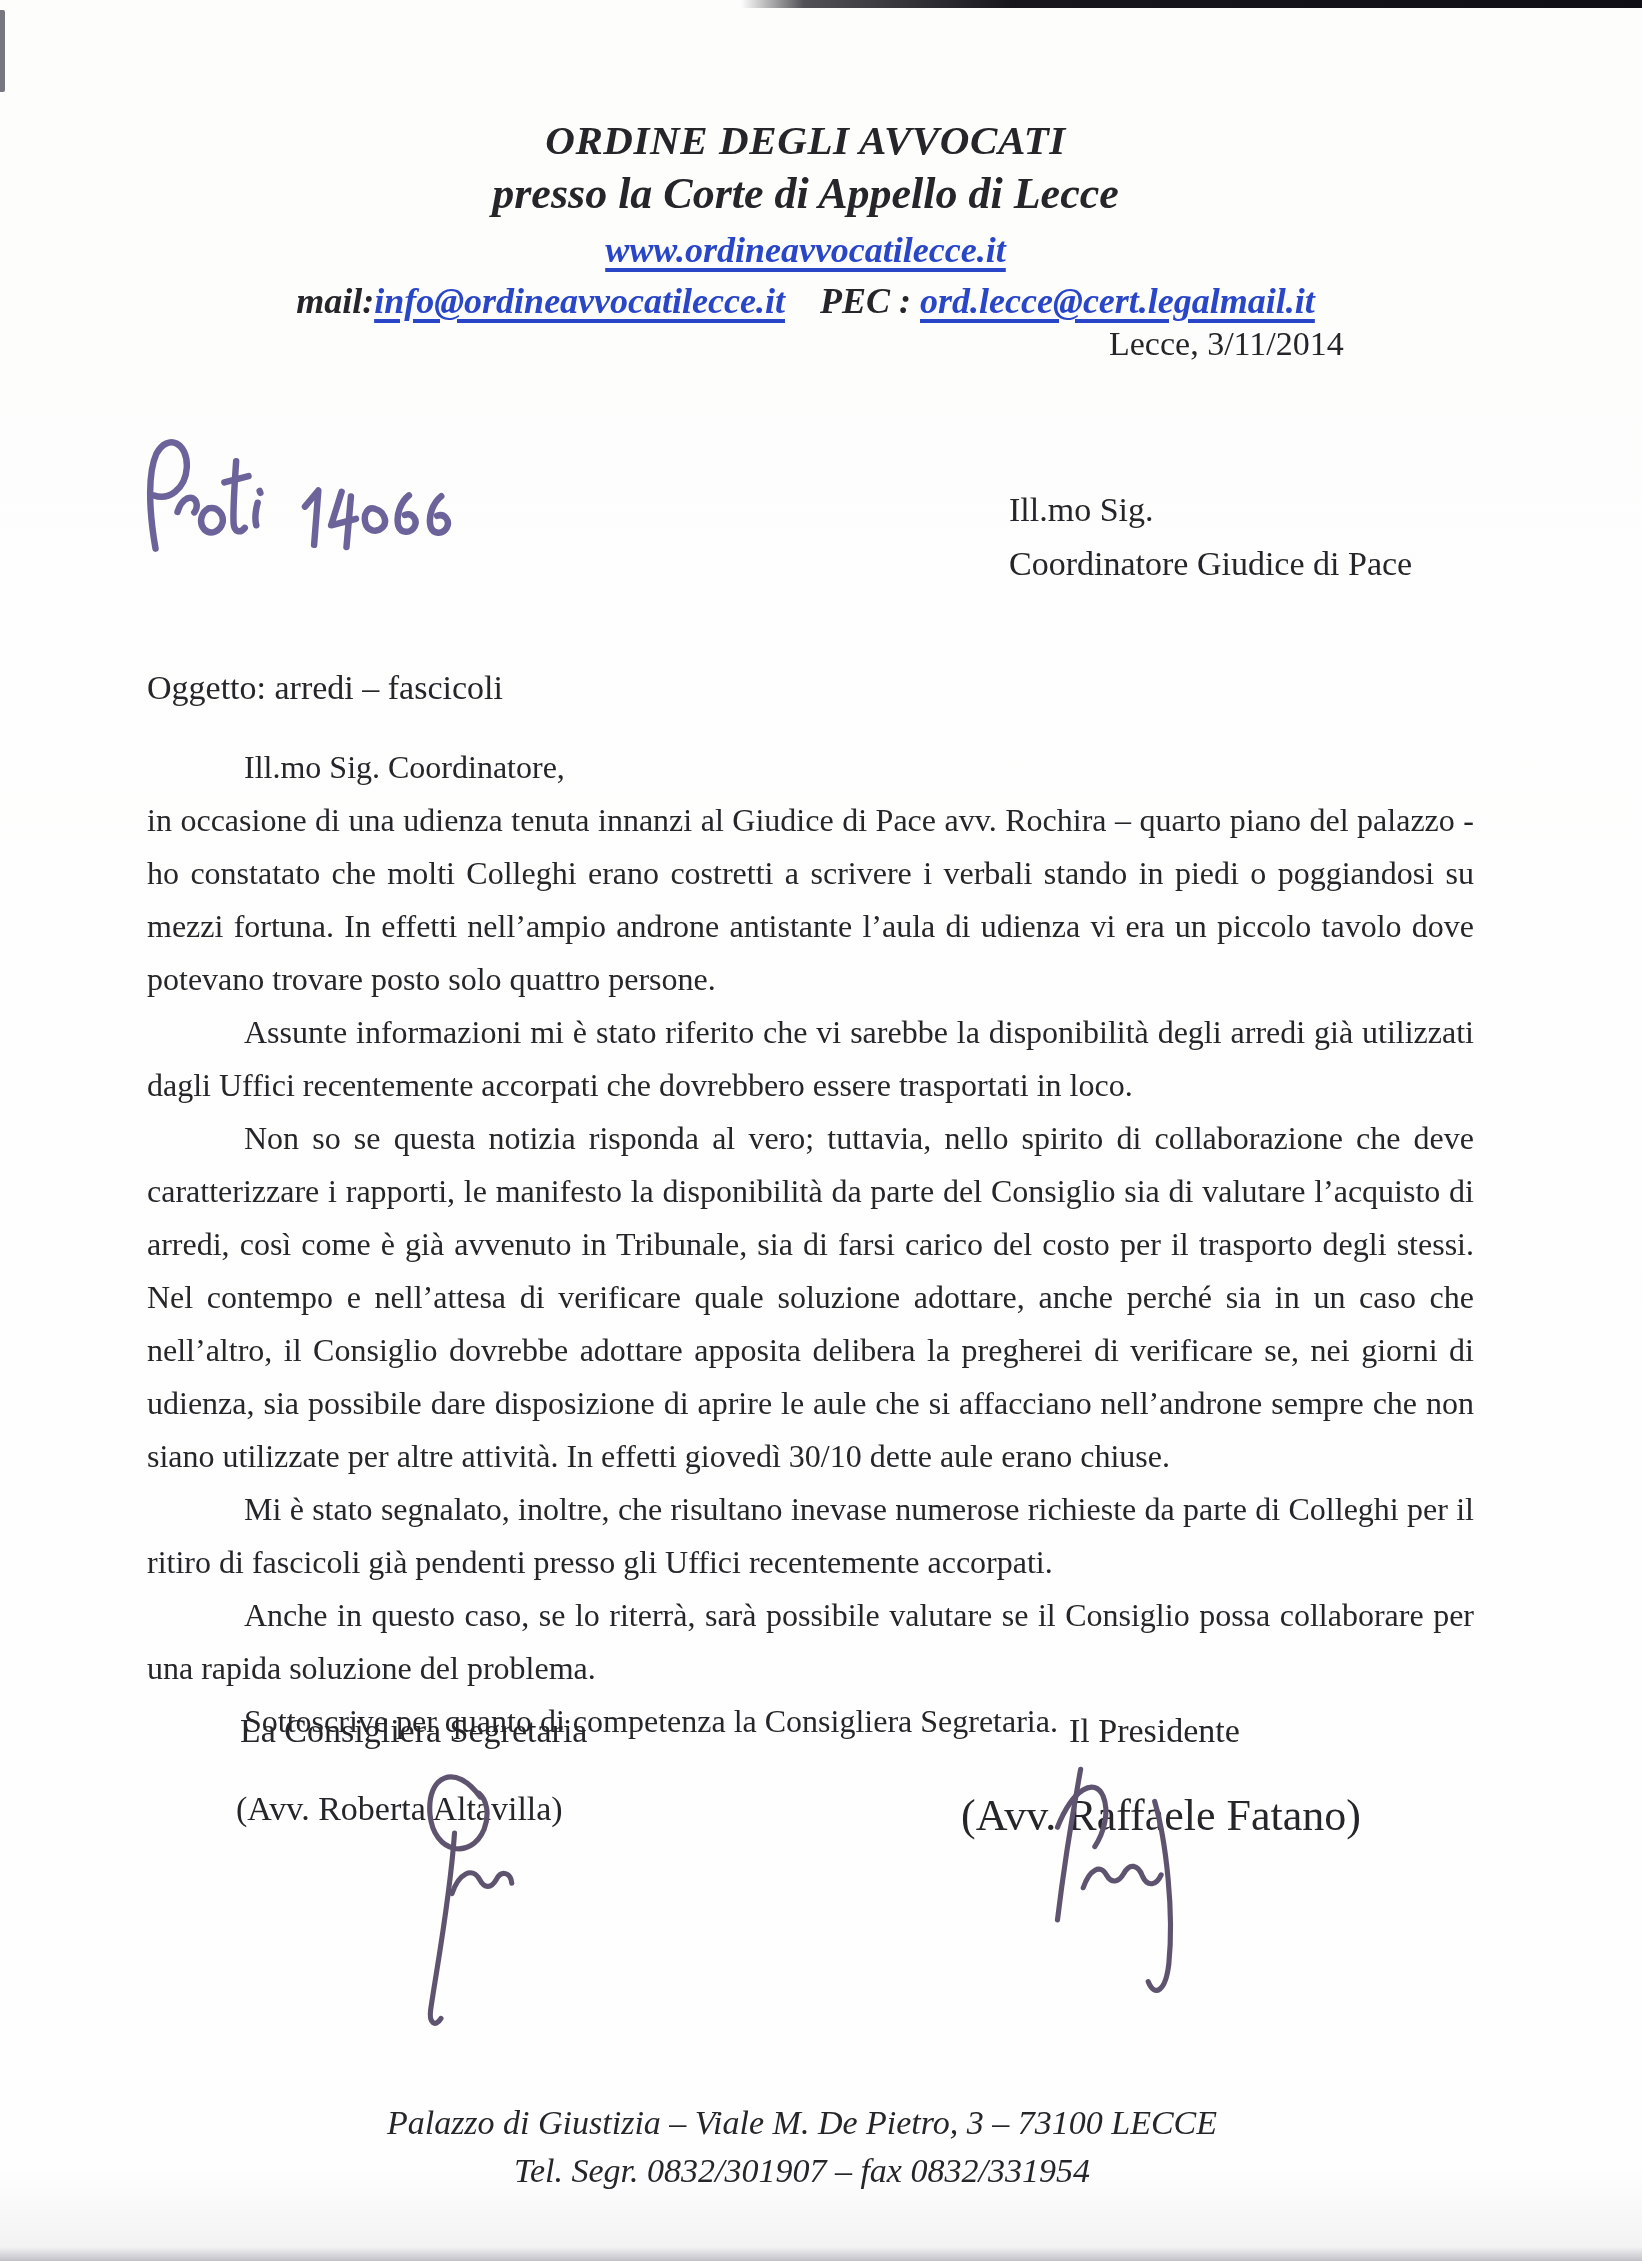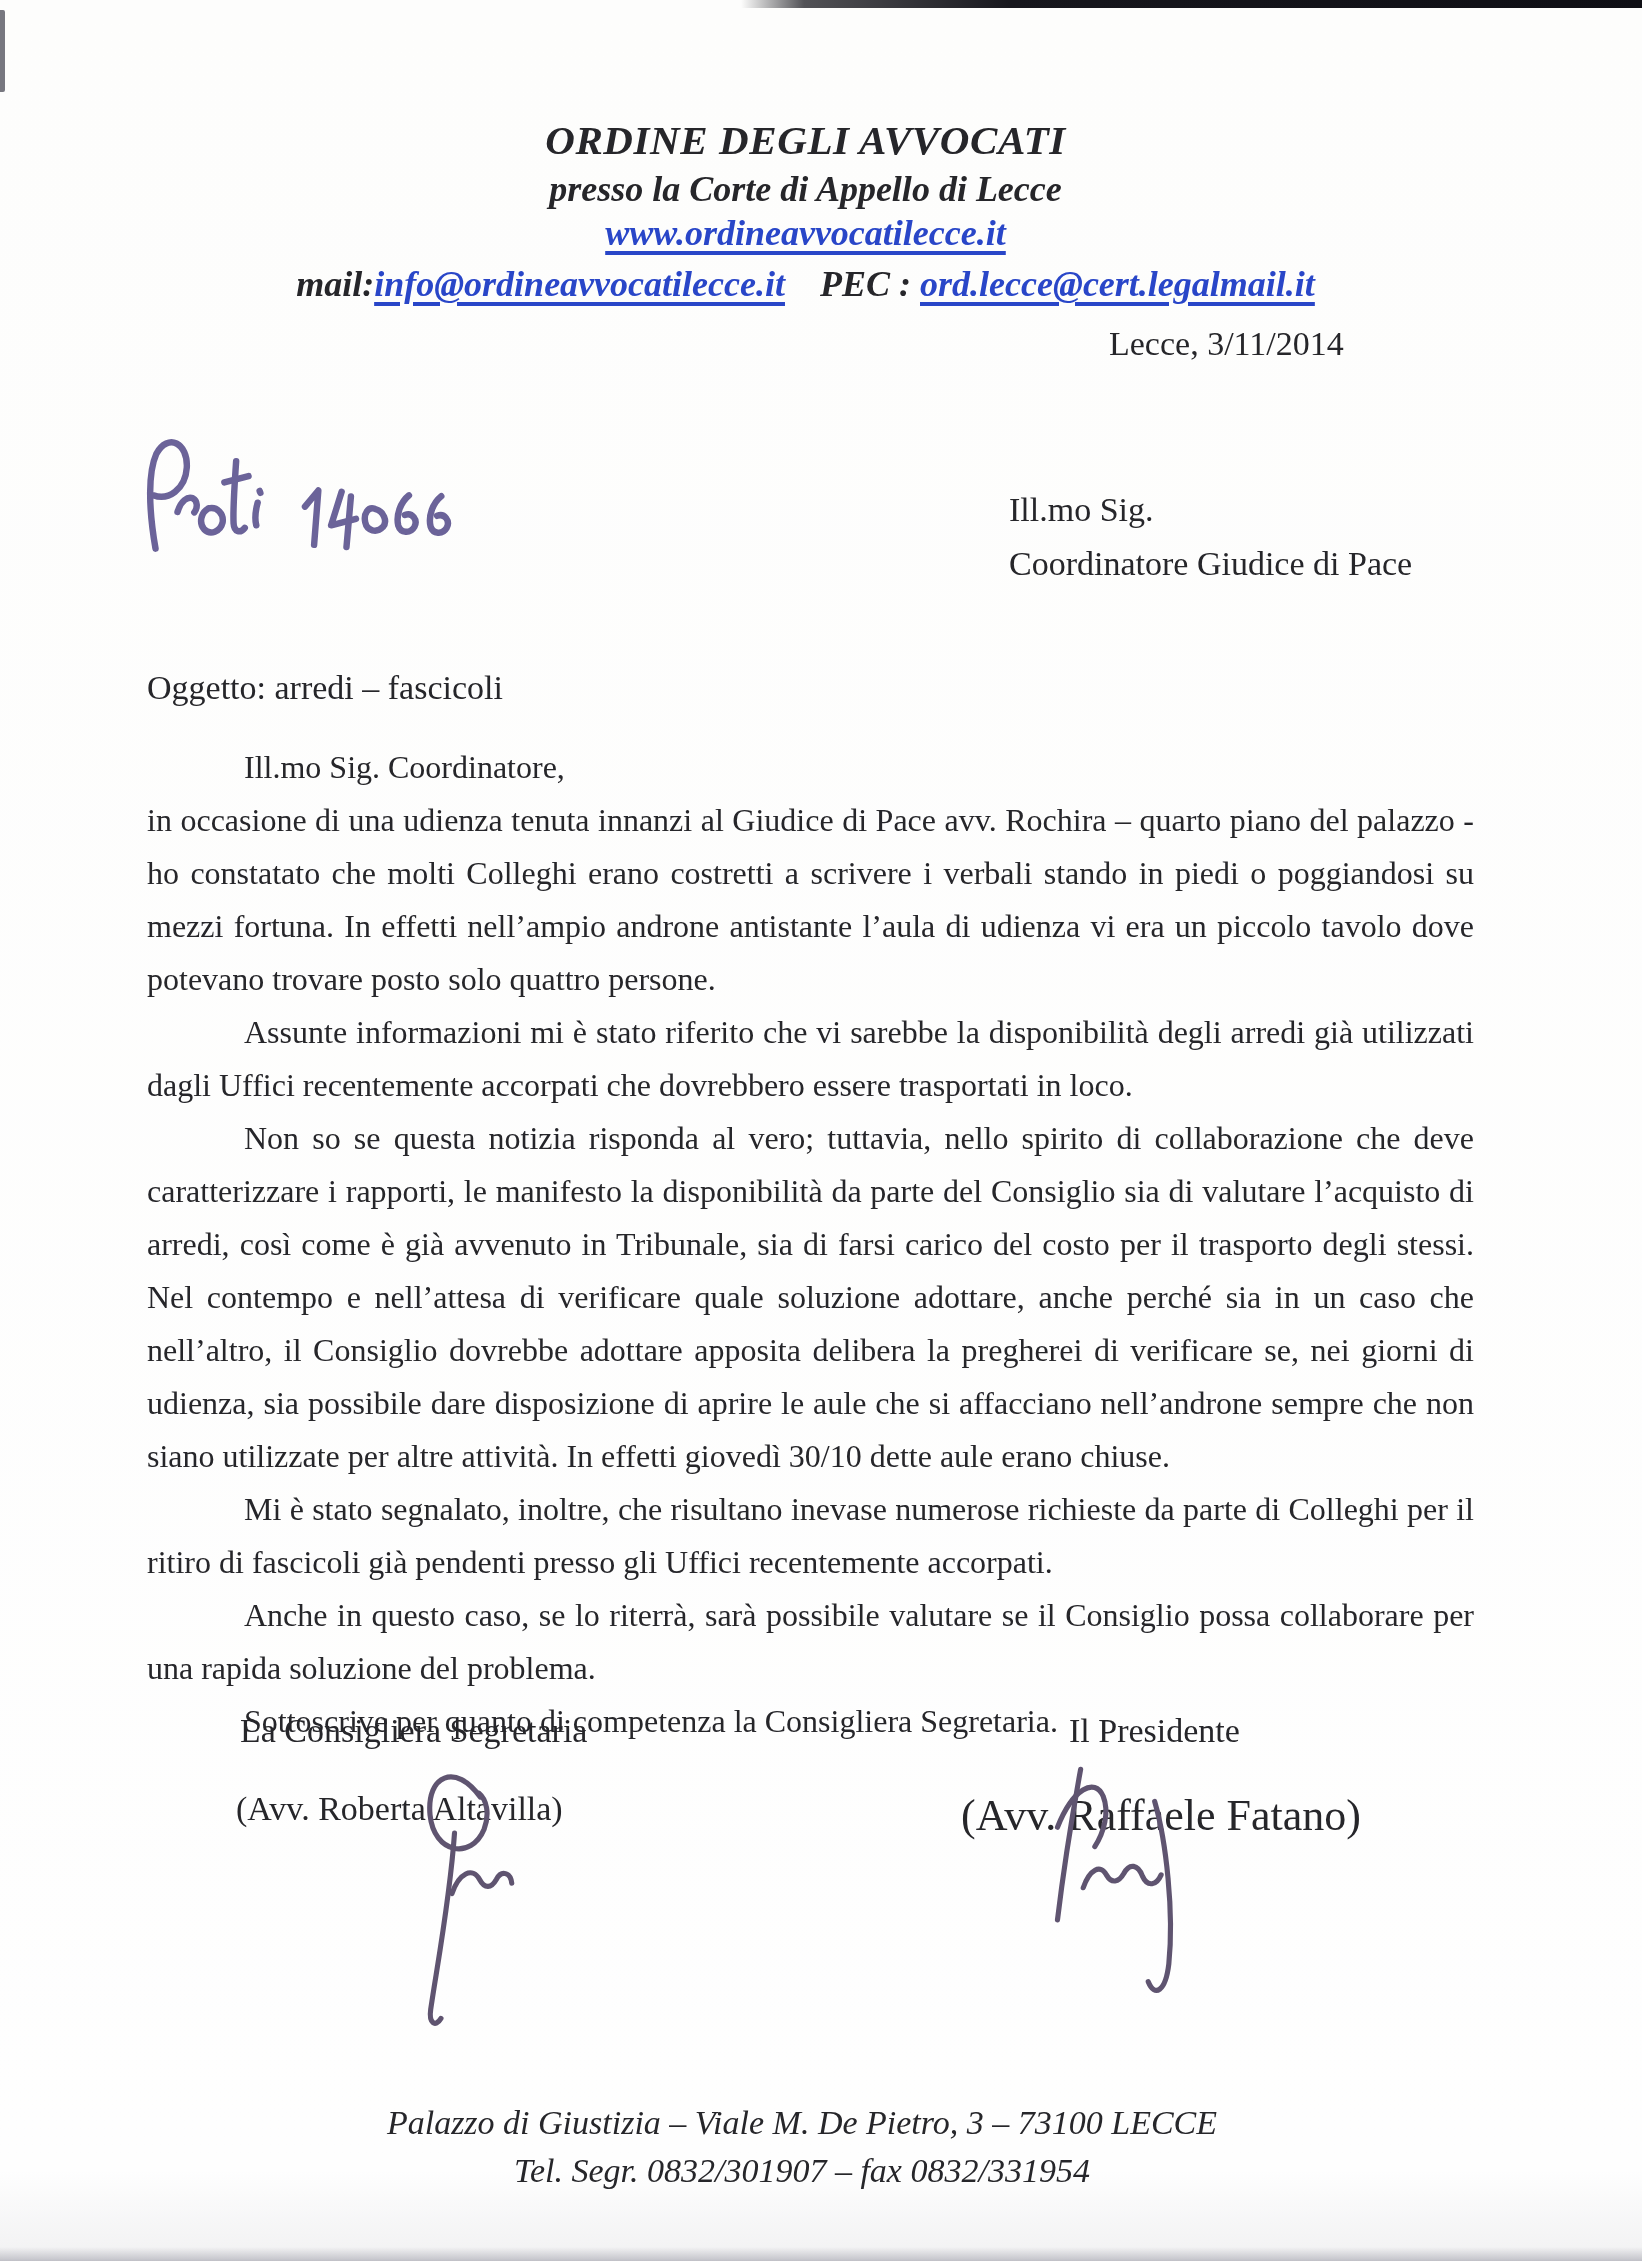--- a/index.html
+++ b/index.html
@@ -24,22 +24,22 @@
     background:#4a4a56; opacity:.75; border-radius:0 1.9px 1.9px 0;
   }
   .edge-bottom {
     position:absolute; bottom:0; left:0; width:100%; height:14px;
     background:linear-gradient(180deg, rgba(185,185,192,0) 0%, #c9c9cf 85%, #bfbfc6 100%);
   }
 
   
   .header { position:absolute; top:116px; left:0; width:1611px; text-align:center; }
   .org-name { font-size:41px; font-weight:bold; font-style:italic; letter-spacing:0.6px; }
-  .org-sub  { font-size:36px; font-weight:bold; font-style:italic; margin-top:3.9px; }
-  .website-row { margin-top:2px; font-size:36px; font-weight:bold; font-style:italic; }
+  .org-sub  { font-size:44px; font-weight:bold; font-style:italic; margin-top:3.9px; }
+  .website-row { margin-top:10px; font-size:36px; font-weight:bold; font-style:italic; }
   .mail-row { margin-top:9px; font-size:36px; font-weight:bold; font-style:italic; }
   .link {
     color:var(--link_blue, #2946c8);
     text-decoration:underline;
     text-decoration-thickness:3.9px;
     text-underline-offset:6.4px;
     cursor:pointer;
   }
   .pec-label { margin-left:35px; }
 

